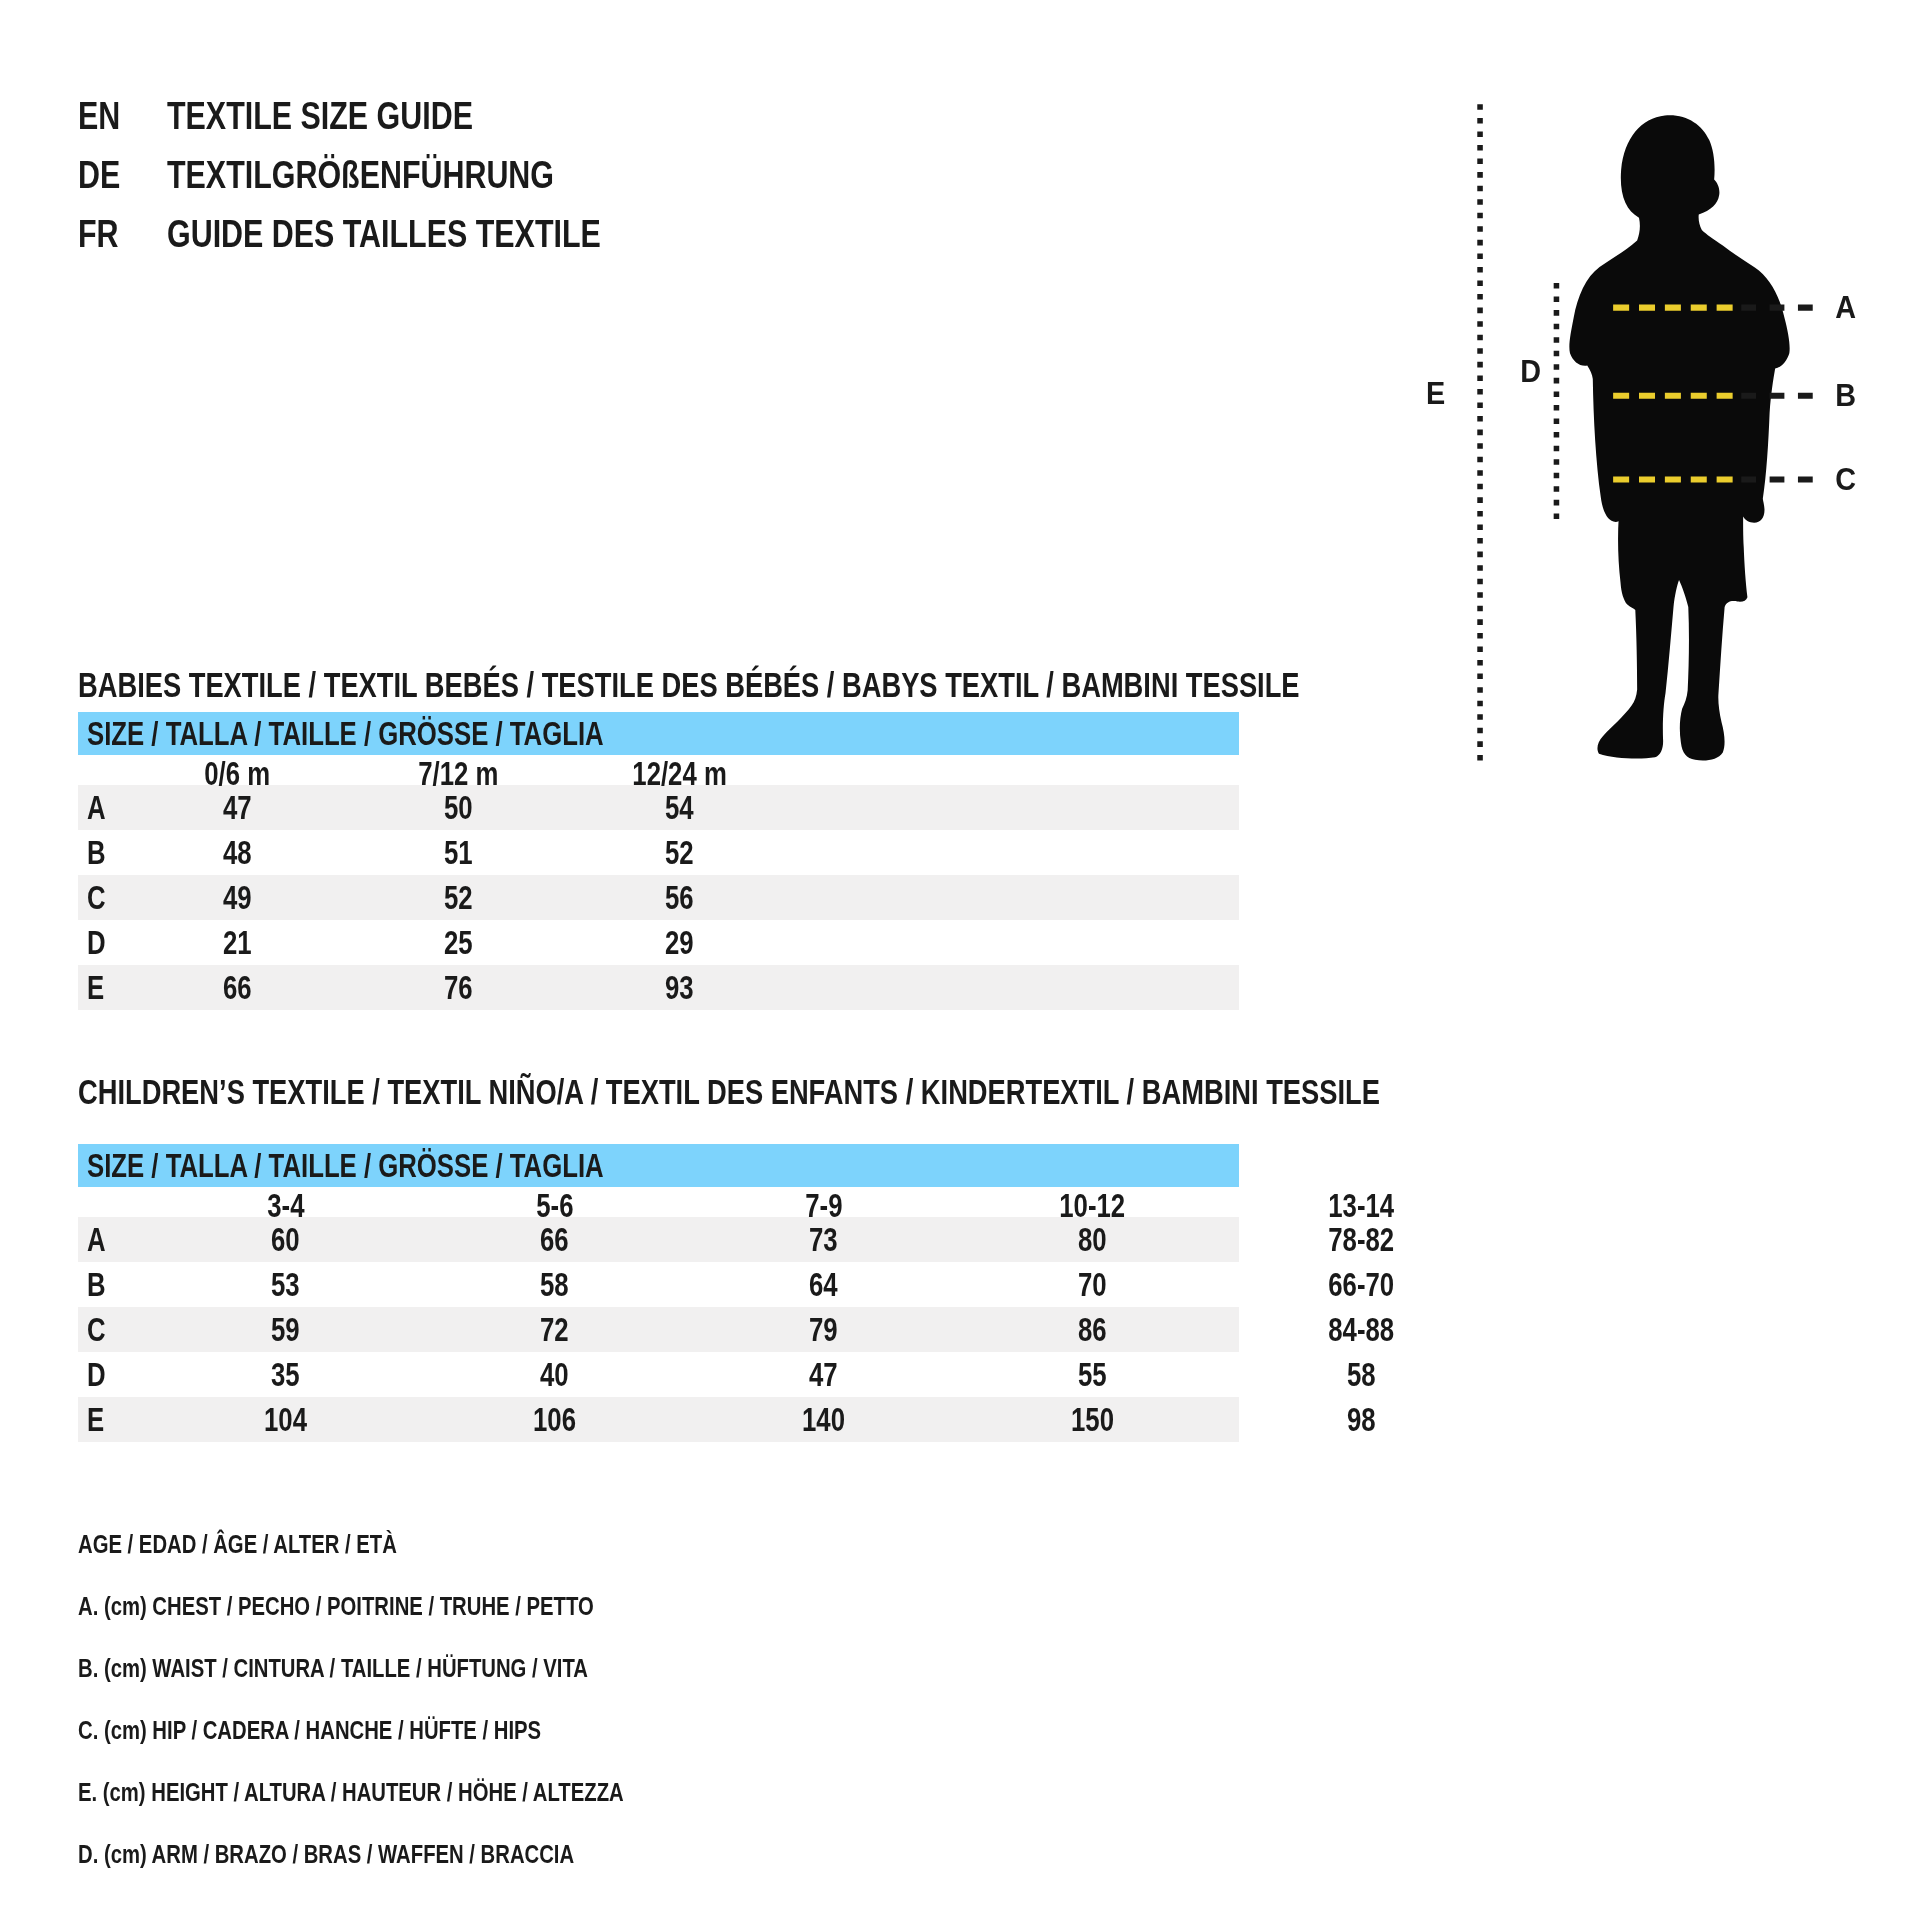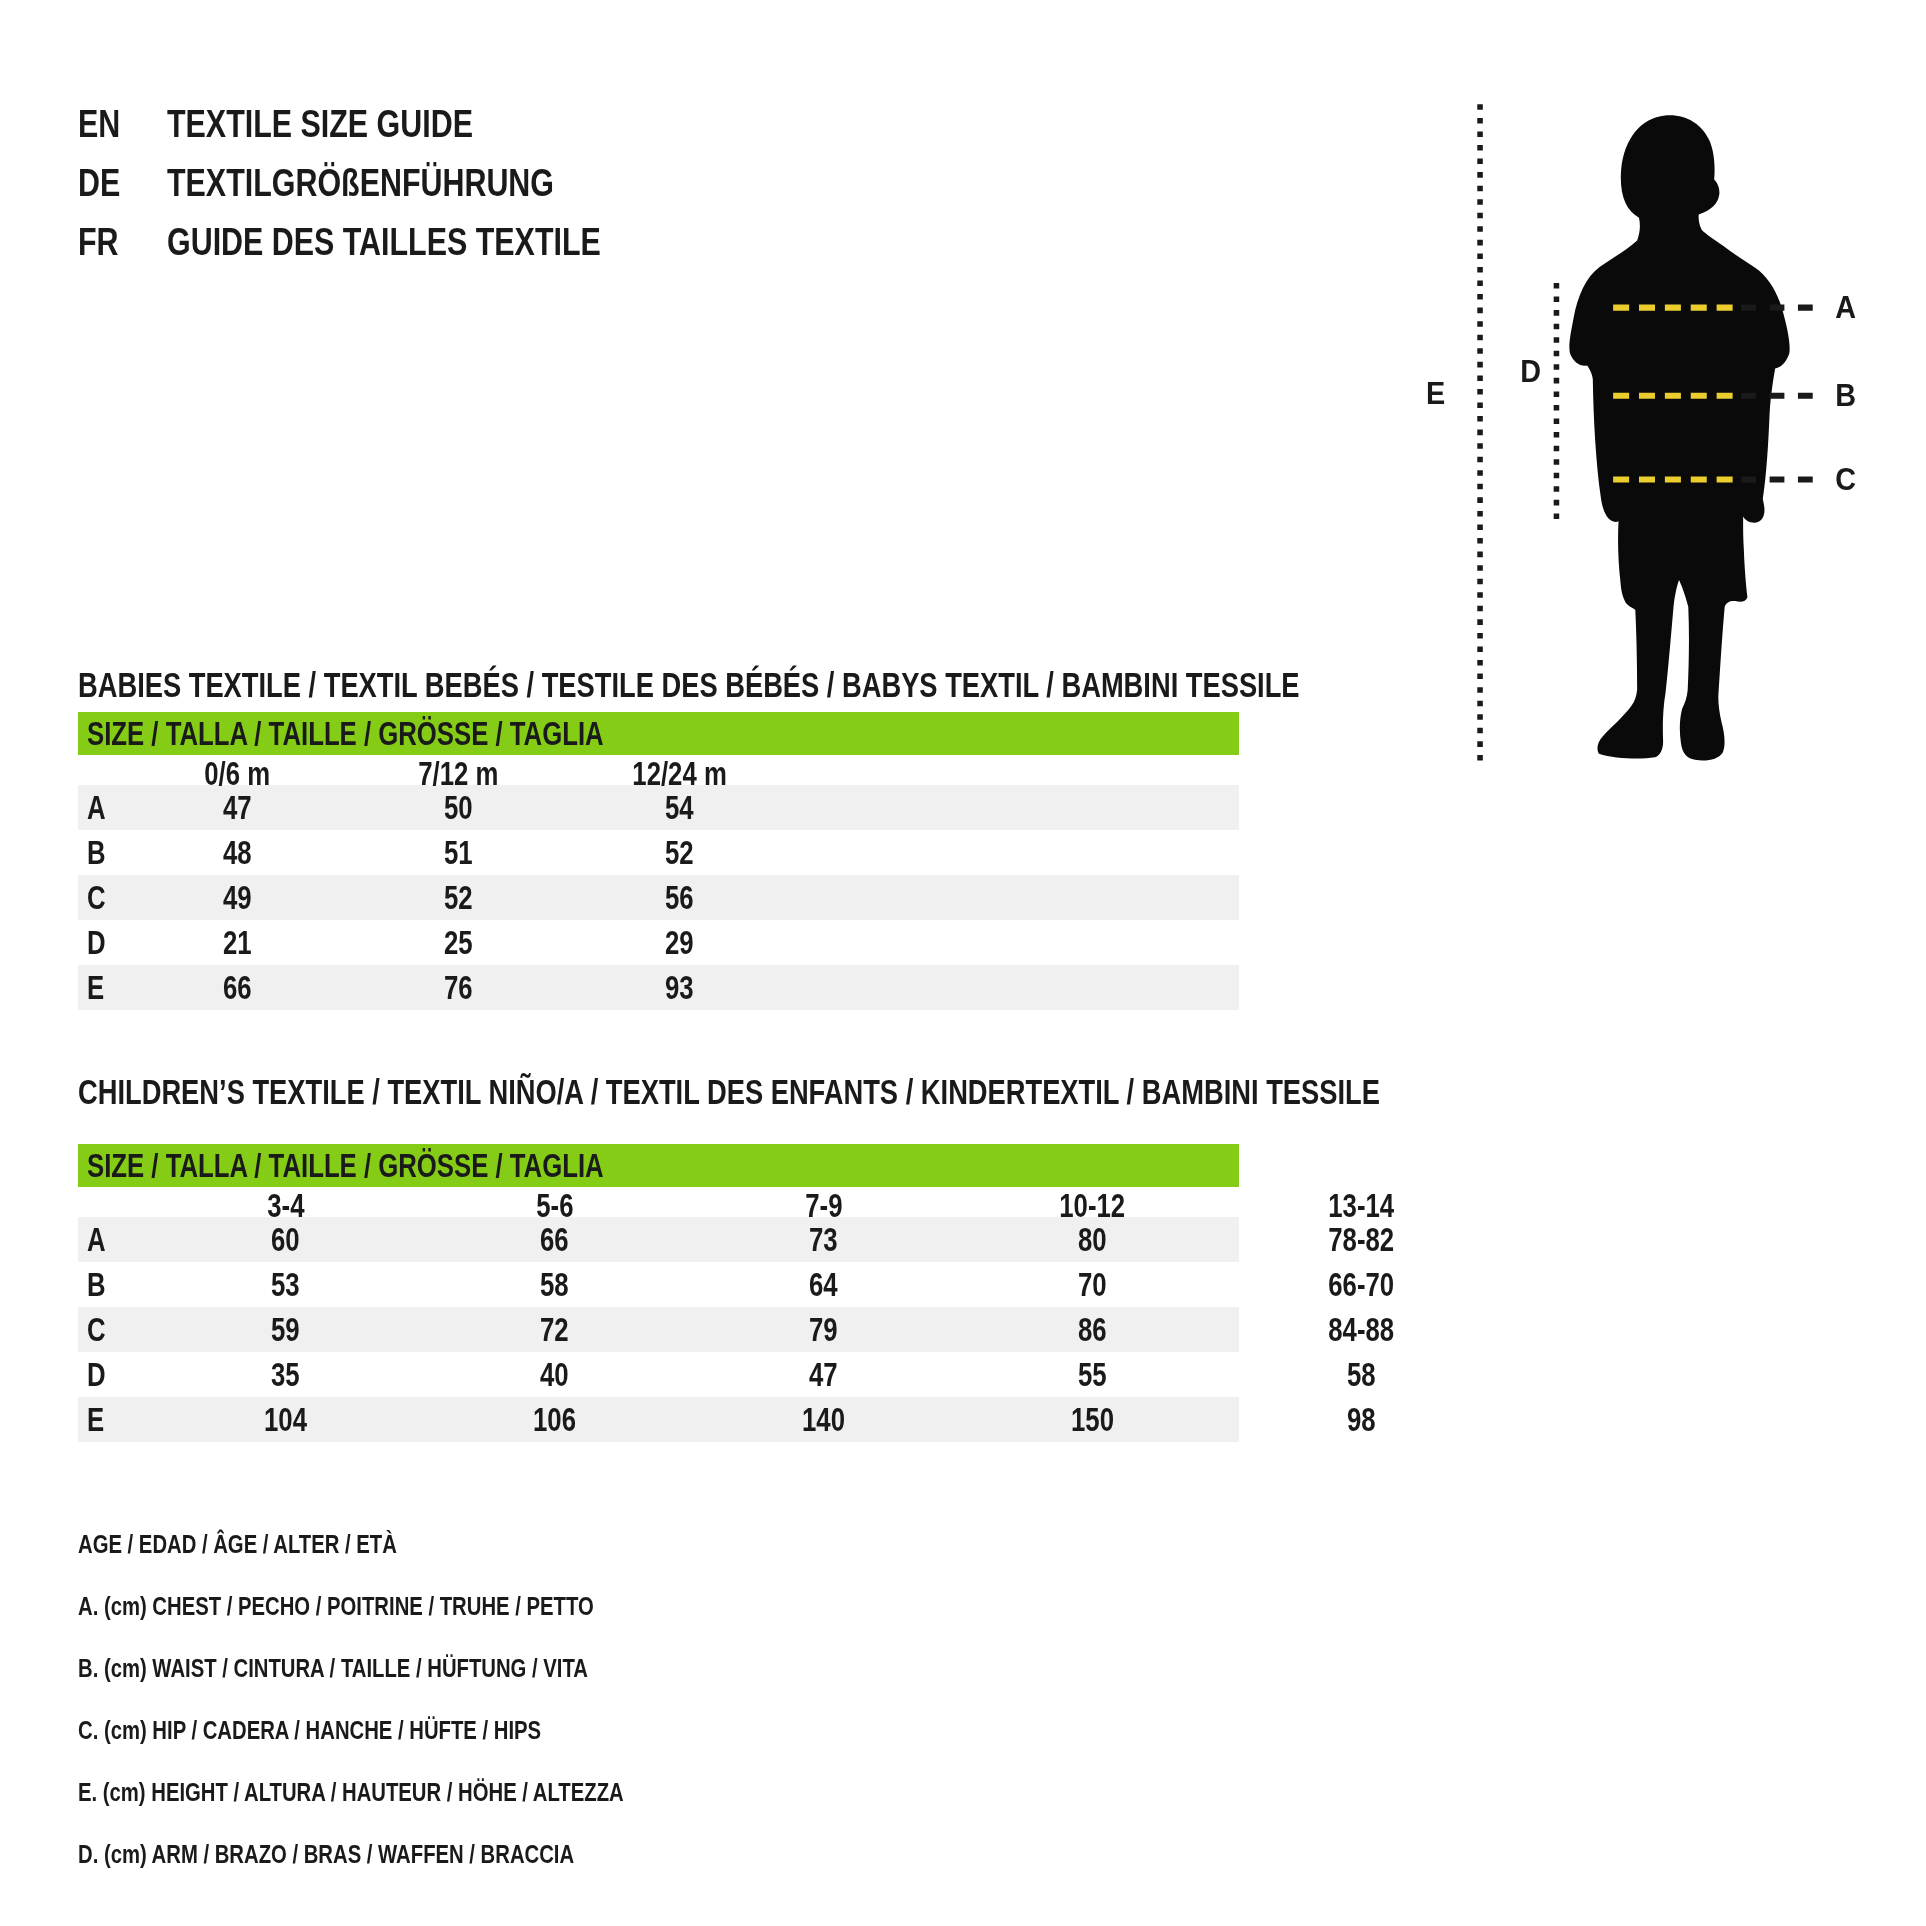--- a/index.html
+++ b/index.html
@@ -5,36 +5,36 @@
   html,body{margin:0;padding:0;}
   body{
     width:1926px;height:1926px;position:relative;overflow:hidden;
     background:#ffffff;color:#1a1a1a;
     font-family:"Liberation Sans", sans-serif;
   }
   .cond{display:inline-block;transform:scaleX(0.78);transform-origin:0 50%;white-space:nowrap;}
   .cond-c{display:inline-block;transform:scaleX(0.78);transform-origin:50% 50%;white-space:nowrap;}
 
   
-  .lang-header{position:absolute;left:78px;top:94px;}
+  .lang-header{position:absolute;left:78px;top:86px;}
   .lang-row{display:flex;font-size:39px;font-weight:700;line-height:59px;}
   .lang-code{width:89px;flex:0 0 89px;}
 
   
   .figure{position:absolute;left:1411px;top:92px;width:456px;height:690px;}
   .figure svg{position:absolute;left:0;top:0;}
   .measure-label{position:absolute;font-size:32px;font-weight:700;line-height:37px;
     display:inline-block;transform:scaleX(0.9);transform-origin:50% 50%;}
 
   
   .section-heading{position:absolute;left:78px;font-size:35px;font-weight:700;line-height:39px;}
 
   
   .size-table{position:absolute;left:78px;width:1161px;}
-  .size-bar{height:43px;background:#84cc16;display:flex;align-items:center;
+  .size-bar{height:43px;background:#7dd3fc;display:flex;align-items:center;
     padding-left:8.6px;box-sizing:border-box;font-size:33px;font-weight:700;}
   .thead-row,.trow{display:grid;align-items:center;font-size:33px;font-weight:700;}
   .babies .thead-row,.babies .trow{grid-template-columns:49px 221px 221px 221px 1fr;}
   .children .thead-row,.children .trow{grid-template-columns:49px 221px 221px 221px 221px 221px 1fr;gap:48px;}
   .thead-row{height:30px;}
   .trow{height:45px;}
   .trow.alt{background:#f1f0f0;}
   .cell-c{text-align:center;}
   .cell-label{padding-left:8.6px;}
 

